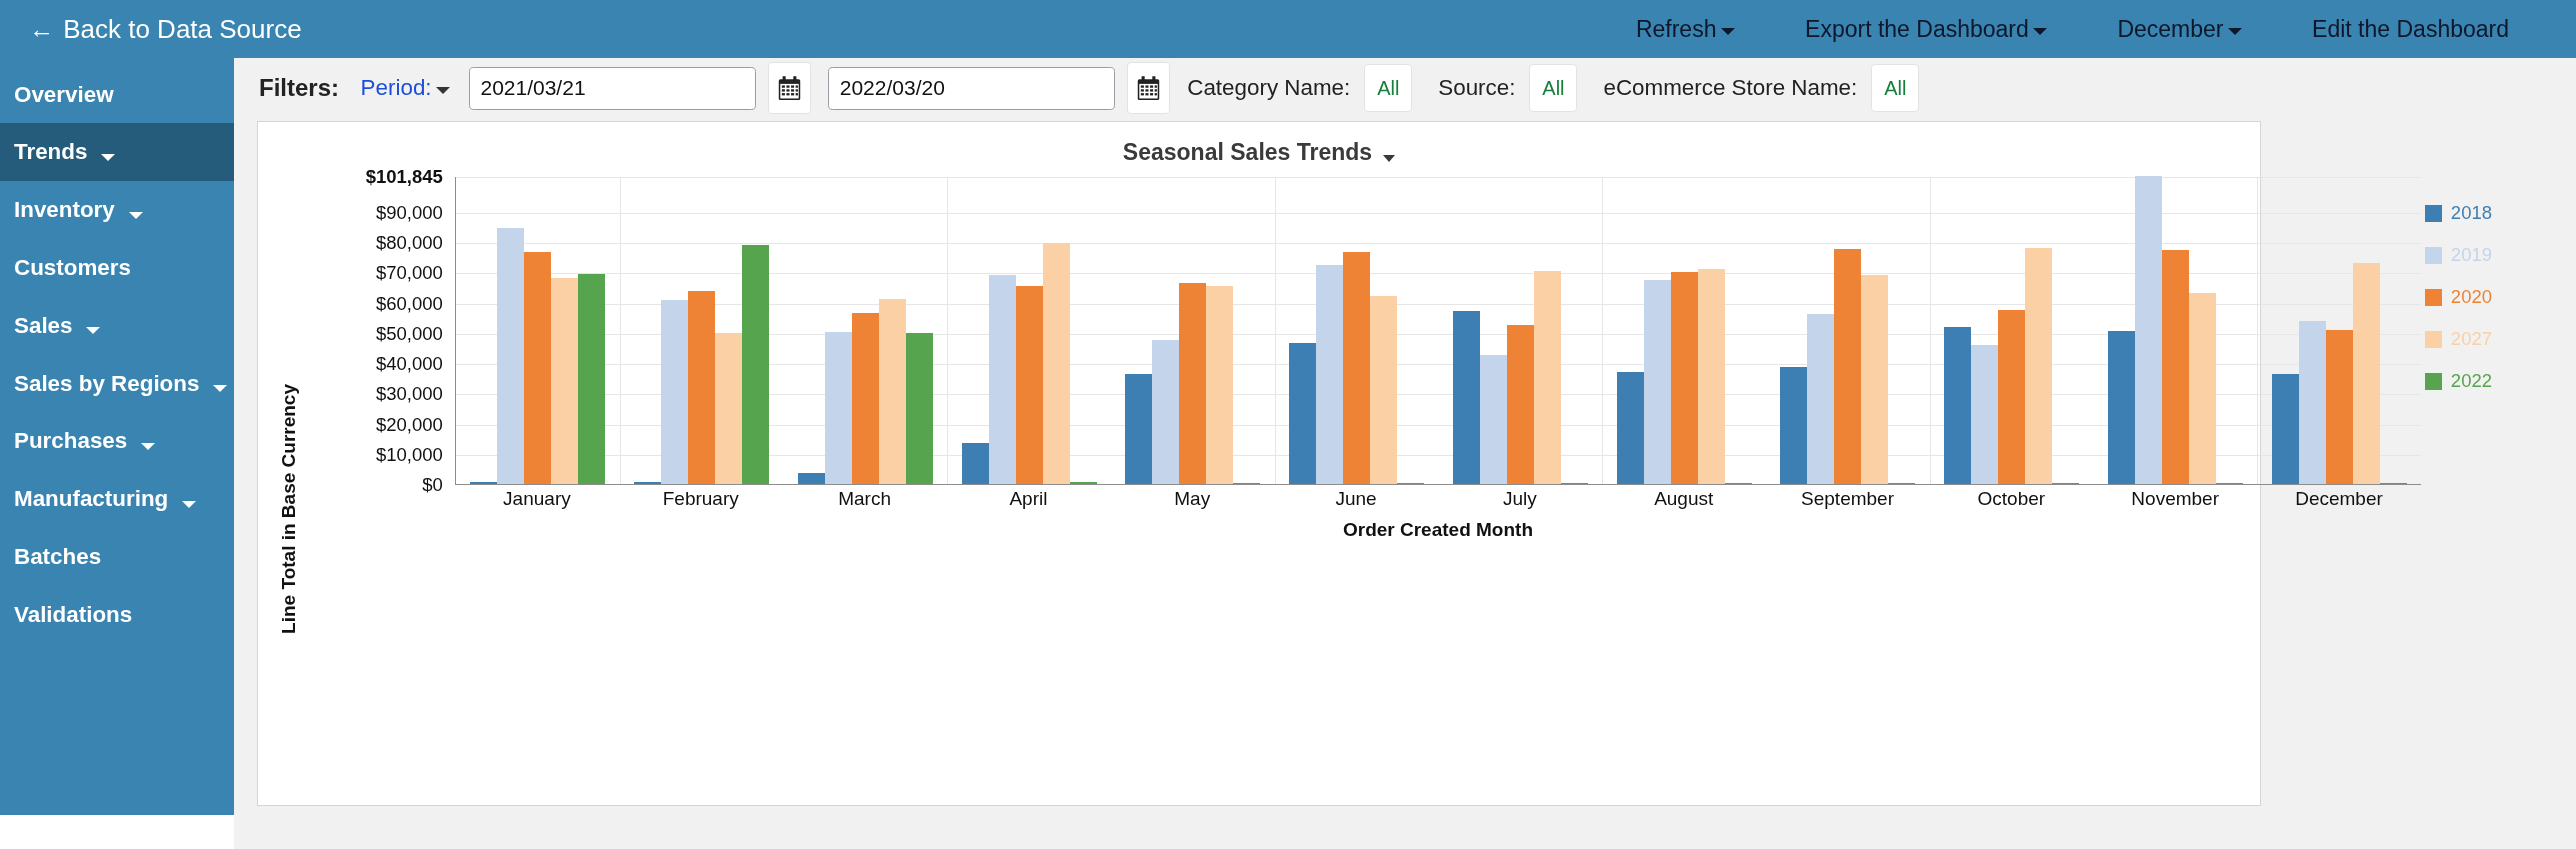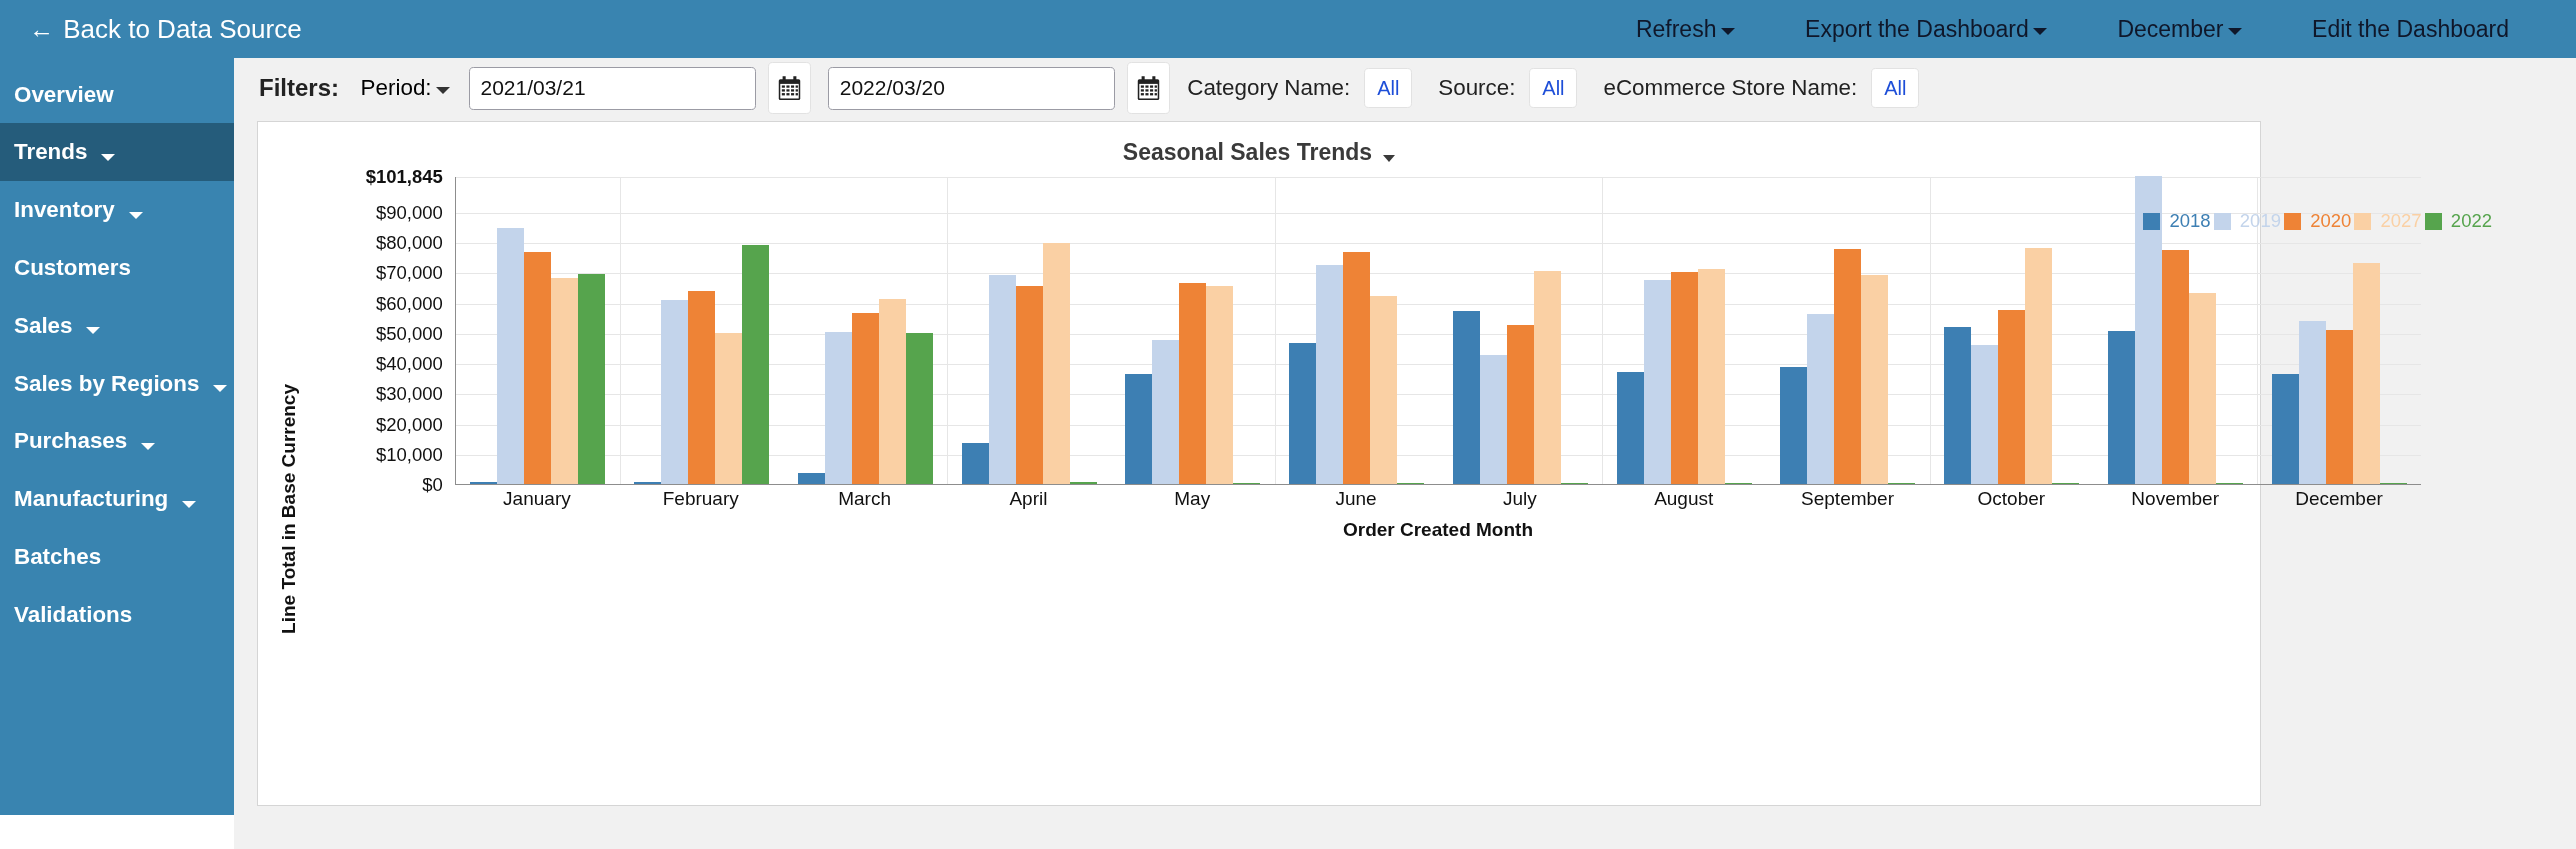--- a/index.html
+++ b/index.html
@@ -62,39 +62,39 @@
     width: 2342px; height: 792px;
     background: #f1f1f1;
   }
 
   
   .filters {
     height: 60px; display: flex; align-items: center;
     padding-left: 25px; gap: 0;
   }
   .filters-label { font-size: 24px; font-weight: bold; color: #222; margin-right: 21.6px; }
-  .period-label { font-size: 22.4px; color: #000000; display: flex; align-items: center; margin-right: 18.5px; cursor: pointer; }
+  .period-label { font-size: 22.4px; color: #1d4ed8; display: flex; align-items: center; margin-right: 18.5px; cursor: pointer; }
   .period-label .caret { border-top-color: #333; }
   .date-input {
     width: 287px; height: 43px;
     border: 1.5px solid #9b9ba4; border-radius: 4.6px;
     background: #ffffff; font-size: 21px; color: #111;
     padding: 0 10.8px; font-family: "Liberation Sans", sans-serif;
   }
   .cal-btn {
     width: 43px; height: 52px; margin-left: 12.3px; margin-right: 17px;
     background: #ffffff; border: 0.8px solid #e2e2e2; border-radius: 4.6px;
     display: flex; align-items: center; justify-content: center;
     cursor: pointer;
   }
   .filter-text { font-size: 22.4px; color: #222; margin-right: 14px; white-space: nowrap; }
   .all-btn {
-    min-width: 48px; height: 40px; padding: 0 10.8px;
+    min-width: 48px; height: 48px; padding: 0 10.8px;
     background: #ffffff; border: 0.8px solid #e2e2e2; border-radius: 4.6px;
-    font-size: 20px; color: #1d4ed8;
+    font-size: 20px; color: #15803d;
     display: flex; align-items: center; justify-content: center;
     cursor: pointer; margin-right: 26px;
   }
 
   
   .panel {
     position: absolute; top: 63px; left: 23px;
     width: 2004px; height: 685px;
     background: #ffffff; border: 0.8px solid #d5d5d5;
   }
@@ -151,22 +151,22 @@
   }
   .tick-row > div {
     flex: 1; text-align: center; font-size: 19px; color: #111;
   }
   .xlabel {
     position: absolute; top: 342px; left: 197px; width: 1966px;
     text-align: center; font-size: 19px; font-weight: bold; color: #111;
   }
 
   .legend {
-    position: absolute; right: 34px; top: 33px;
-    display: flex; gap: 3px;
+    position: absolute; right: 34px; top: 25px;
+    display: flex; flex-direction: column; gap: 20px;
   }
   .legend-row { display: flex; align-items: center; gap: 9.2px; font-size: 18.5px; }
   .legend-swatch { width: 17px; height: 17px; display: inline-block; }
 </style>
 </head>
 <body>
 
 <div class="topbar">
   <div class="back-link">
     <span class="arrow-left">←</span>

